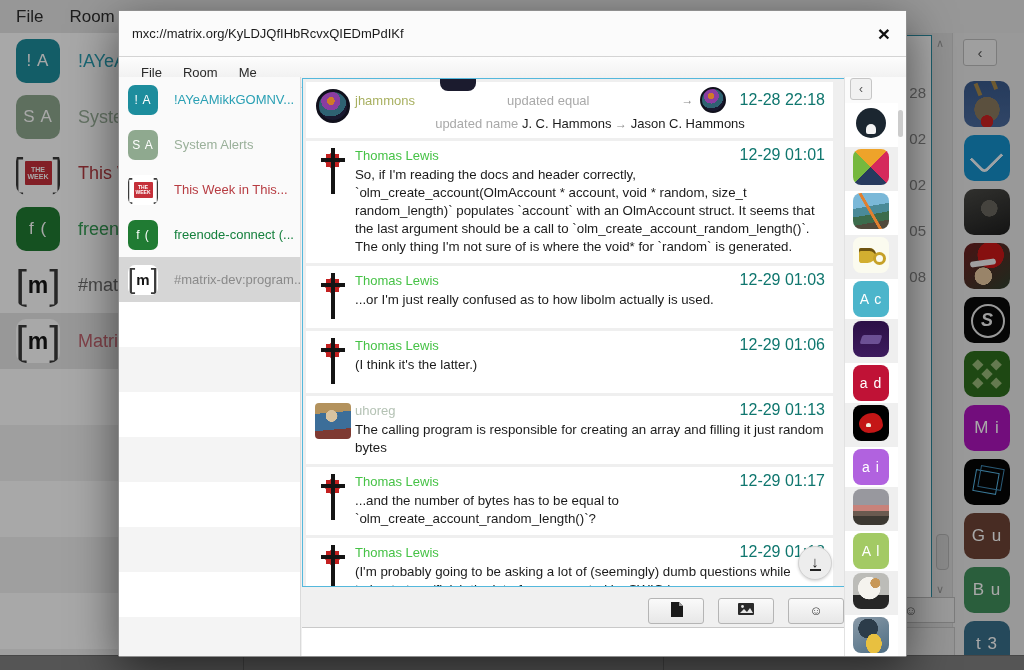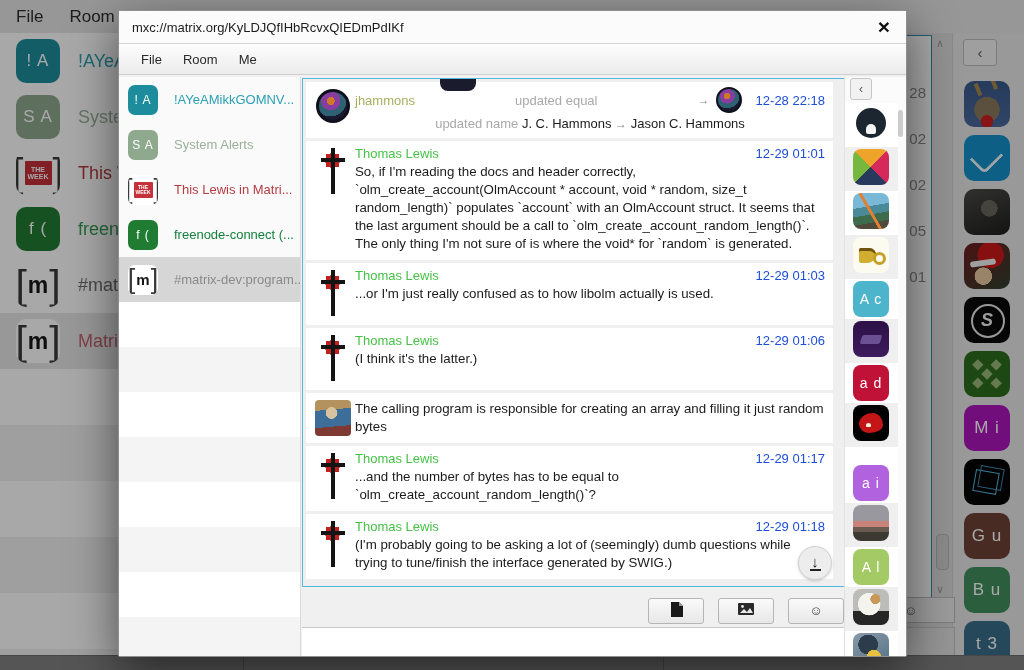--- a/index.html
+++ b/index.html
@@ -94,41 +94,41 @@
   .b-slogo::before{content:"";position:absolute;left:7px;top:7px;width:30px;height:30px;border:2px solid #e8e8e8;border-radius:50%;}
   .b-slogo span{font-style:italic;font-weight:700;font-size:18px;position:relative;}
   .b-diamonds{background:#2e6e1e;}
   .b-diamonds::before{content:"";position:absolute;left:19px;top:19px;width:8px;height:8px;background:#9aba7a;transform:rotate(45deg);box-shadow:0 -13px 0 #9aba7a,0 13px 0 #9aba7a,-13px 0 0 #9aba7a,13px 0 0 #9aba7a;}
   .b-cube{background:#060606;}
   .b-cube::before{content:"";position:absolute;left:10px;top:12px;width:22px;height:20px;border:1px solid #58b8e8;transform:rotate(10deg);}
   .b-cube::after{content:"";position:absolute;left:15px;top:8px;width:22px;height:20px;border:1px solid #3f89b5;transform:rotate(10deg);}
 
   
   #dialog{position:absolute;left:118px;top:10px;width:789px;height:647px;background:#f0f0f0;border:1px solid #8f8f8f;border-radius:2px;box-shadow:0 14px 48px rgba(0,0,0,0.55);}
-  #d-titlebar{height:33px;background:#fbfbfb;border-bottom:1px solid #d4d4d4;display:flex;align-items:center;padding:0 16px 0 13px;}
+  #d-titlebar{height:46px;background:#fbfbfb;border-bottom:1px solid #d4d4d4;display:flex;align-items:center;padding:0 16px 0 13px;}
   #d-title{font-size:13px;color:#1c1c1c;flex:1;}
   #d-close{font-size:21px;font-weight:700;color:#111;line-height:20px;cursor:default;}
   #d-menubar{height:31px;background:linear-gradient(#fdfdfd,#ececec);border-bottom:1px solid #cfcfcf;display:flex;align-items:center;gap:21px;padding-left:22px;font-size:13px;color:#2a2a2a;}
   #d-body{position:absolute;top:66px;left:0;right:0;bottom:0;overflow:hidden;}
 
   #d-roomlist{position:absolute;left:0;top:0;bottom:0;width:182px;background:#fafafa;border-right:1px solid #dadada;overflow:hidden;}
   .droom{height:45px;display:flex;align-items:center;padding-left:9px;}
   .droom.sel{background:#d6d6d6;}
   .droom .rlabel{margin-left:16px;font-size:13px;white-space:nowrap;overflow:hidden;}
   .dfill0{height:45px;background:#ffffff;}
   .dfill1{height:45px;background:#f4f4f4;}
 
   #d-chatarea{position:absolute;left:183px;top:1px;width:543px;height:509px;background:#efefef;border:1px solid #54b8dc;overflow:hidden;}
   #d-msgs{position:absolute;left:0;right:0;top:0;}
   .msg{background:#fff;margin:3px 11px 0 3px;padding:5px 8px 7px 5px;display:flex;}
   .avcol{width:44px;flex:none;display:flex;justify-content:center;padding-top:2px;}
   .mbody{flex:1;min-width:0;}
   .mhead{display:flex;align-items:baseline;}
   .mname{font-size:13px;flex:1;}
-  .mtime{font-size:13px;color:#1d4ed8;margin-left:8px;white-space:nowrap;}
+  .mtime{font-size:16px;color:#0f766e;margin-left:8px;white-space:nowrap;}
   .mtext{font-size:13.3px;color:#1b1b1b;line-height:18px;margin-top:2px;word-wrap:break-word;}
   .pline1{display:flex;align-items:center;gap:6px;font-size:13px;}
   .pline1 .gray{color:#a9a9a9;flex:1;text-align:center;}
   .pline2{font-size:13px;text-align:center;margin-top:3px;color:#1b1b1b;}
   .pline2 .gray{color:#a9a9a9;}
   .parrow{color:#8a8a8a;font-size:12px;}
   #clip-av{position:absolute;left:137px;top:-14px;width:36px;height:26px;background:#1b1b2e;border-radius:8px;}
   #scrollbtn{position:absolute;right:12px;bottom:6px;width:34px;height:34px;border-radius:50%;background:#ededed;border:1px solid #d2d2d2;display:flex;flex-direction:column;align-items:center;justify-content:center;box-shadow:0 1px 3px rgba(0,0,0,0.18);}
   #scrollbtn .arr{font-size:15px;font-weight:700;color:#222;line-height:13px;}
   #scrollbtn .bar{width:11px;height:2px;background:#222;margin-top:1px;}
@@ -197,21 +197,21 @@
         <div class="bgfill0"></div>
         <div class="bgfill1"></div>
         <div class="bgfill0"></div>
         <div class="bgfill1"></div>
       </div>
     <div id="bg-chatbox">
         <span class="peek" style="top: 48px; text-align: right;">28</span>
         <span class="peek" style="top: 94px;">02</span>
         <span class="peek" style="top: 140px;">02</span>
         <span class="peek" style="top: 186px;">05</span>
-        <span class="peek" style="top: 232px;">01</span>
+        <span class="peek" style="top: 232px;">08</span>
       </div>
     <div id="bg-innercorner"></div>
     <div id="bg-scrollcol">
       <span class="sarrow" style="top:2px">∧</span>
       <div id="bg-thumb"></div>
       <span class="sarrow" style="bottom:2px">∨</span>
     </div>
     <div id="bg-memberstrip">
       <div id="bg-collapse">‹</div>
       <div id="bg-members">
@@ -283,21 +283,21 @@
           <div class="droom">
             <div class="av init small" style="background: rgb(143, 169, 143);">S A</div>
             <span class="rlabel" style="color: rgb(154, 176, 154);">System Alerts</span>
           </div>
           <div class="droom">
             <div class="av white small">
               <span class="br">[</span>
               <span class="tw">THE<br>WEEK</span>
               <span class="br">]</span>
             </div>
-            <span class="rlabel" style="color: rgb(183, 60, 66);">This Lewis in Matri...</span>
+            <span class="rlabel" style="color: rgb(183, 60, 66);">This Week in This...</span>
           </div>
           <div class="droom">
             <div class="av init small" style="background: rgb(32, 123, 51);">f (</div>
             <span class="rlabel" style="color: #15803d;">freenode-connect (...</span>
           </div>
           <div class="droom sel">
             <div class="av white small">
               <span class="br">[</span>
               <span class="mx">m</span>
               <span class="br">]</span>
@@ -379,20 +379,24 @@
                   <span class="mtime">12-29 01:06</span>
                 </div>
                 <div class="mtext">(I think it's the latter.)</div>
               </div>
             </div>
             <div class="msg">
               <div class="avcol">
                 <div class="m-uhoreg"></div>
               </div>
               <div class="mbody">
+                <div class="mhead">
+                  <span class="mname" style="color: rgb(180, 194, 180);">uhoreg</span>
+                  <span class="mtime">12-29 01:13</span>
+                </div>
                 <div class="mtext">The calling program is responsible for creating an array and filling it just random bytes</div>
               </div>
             </div>
             <div class="msg">
               <div class="avcol">
                 <div class="av-cross">
                   <i class="s1"></i>
                   <i class="s2"></i>
                   <i class="cv"></i>
                   <i class="ch"></i>
@@ -452,21 +456,21 @@
       <div id="d-members">
         <div id="d-memlist">
             <div class="mrow"><div style="display: inline-block;"><div class="av mem m-github"></div></div></div>
             <div class="mrow alt"><div style="display: inline-block;"><div class="av mem m-plaid"></div></div></div>
             <div class="mrow"><div style="display: inline-block;"><div class="av mem m-glider"></div></div></div>
             <div class="mrow alt"><div style="display: inline-block;"><div class="av mem m-mug"></div></div></div>
             <div class="mrow"><div style="display: inline-block;"><div class="av init mem" style="background: rgb(76, 181, 203);">A c</div></div></div>
             <div class="mrow alt"><div style="display: inline-block;"><div class="av mem m-purple"></div></div></div>
             <div class="mrow"><div style="display: inline-block;"><div class="av init mem" style="background: rgb(192, 18, 54);">a d</div></div></div>
             <div class="mrow alt"><div style="display: inline-block;"><div class="av mem m-demon"></div></div></div>
-            <div class="mrow"><div style="display: inline-block;"><div class="av init mem" style="background: rgb(177, 98, 223); margin-top: 16px;">a i</div></div></div>
+            <div class="mrow"><div style="display: inline-block;"><div class="av init mem" style="background: rgb(177, 98, 223);">a i</div></div></div>
             <div class="mrow alt"><div style="display: inline-block;"><div class="av mem m-sunset"></div></div></div>
             <div class="mrow"><div style="display: inline-block;"><div class="av init mem" style="background: rgb(163, 202, 100);">A l</div></div></div>
             <div class="mrow alt"><div style="display: inline-block;"><div class="av mem m-puppy"></div></div></div>
             <div class="mrow"><div style="display: inline-block;"><div class="av mem m-fish"></div></div></div>
           </div>
         <div id="d-collapse">‹</div>
         <div id="d-memthumb"></div>
       </div>
     </div>
   </div>

